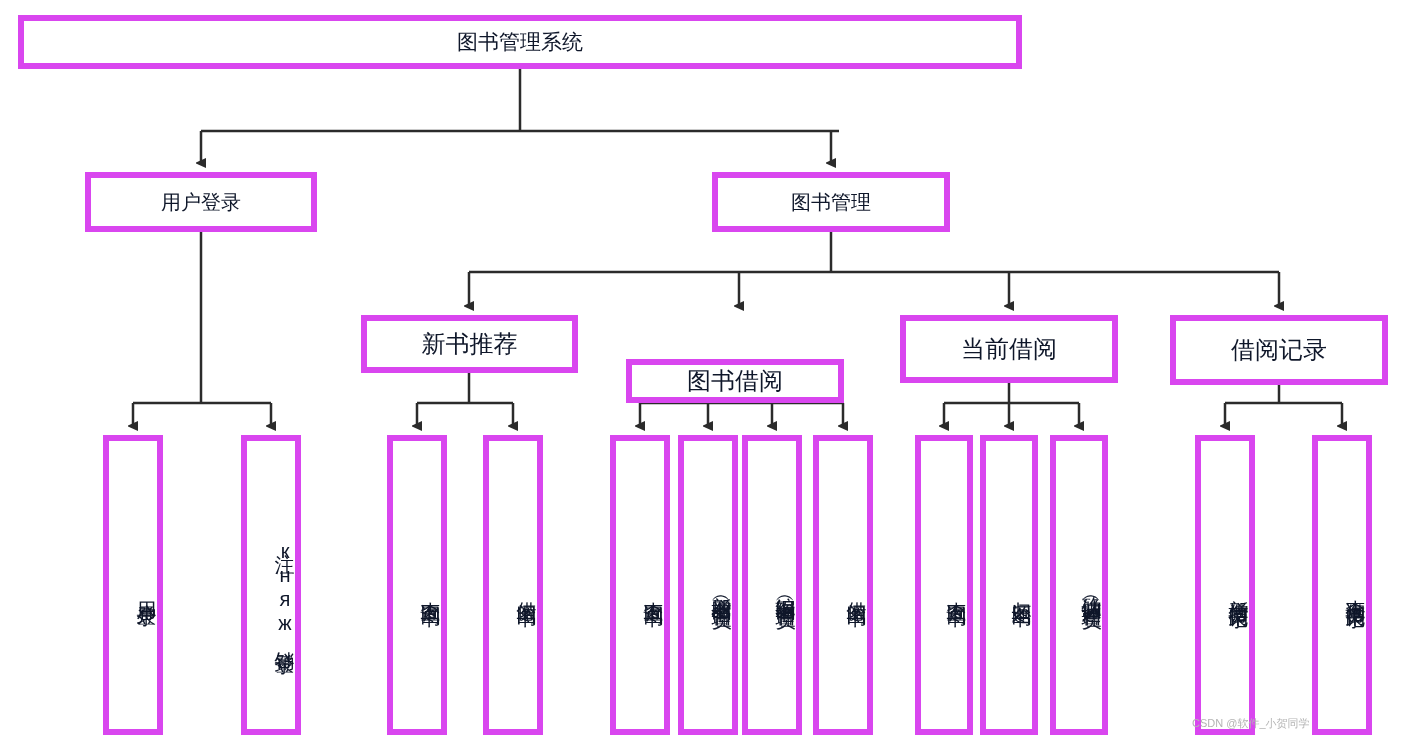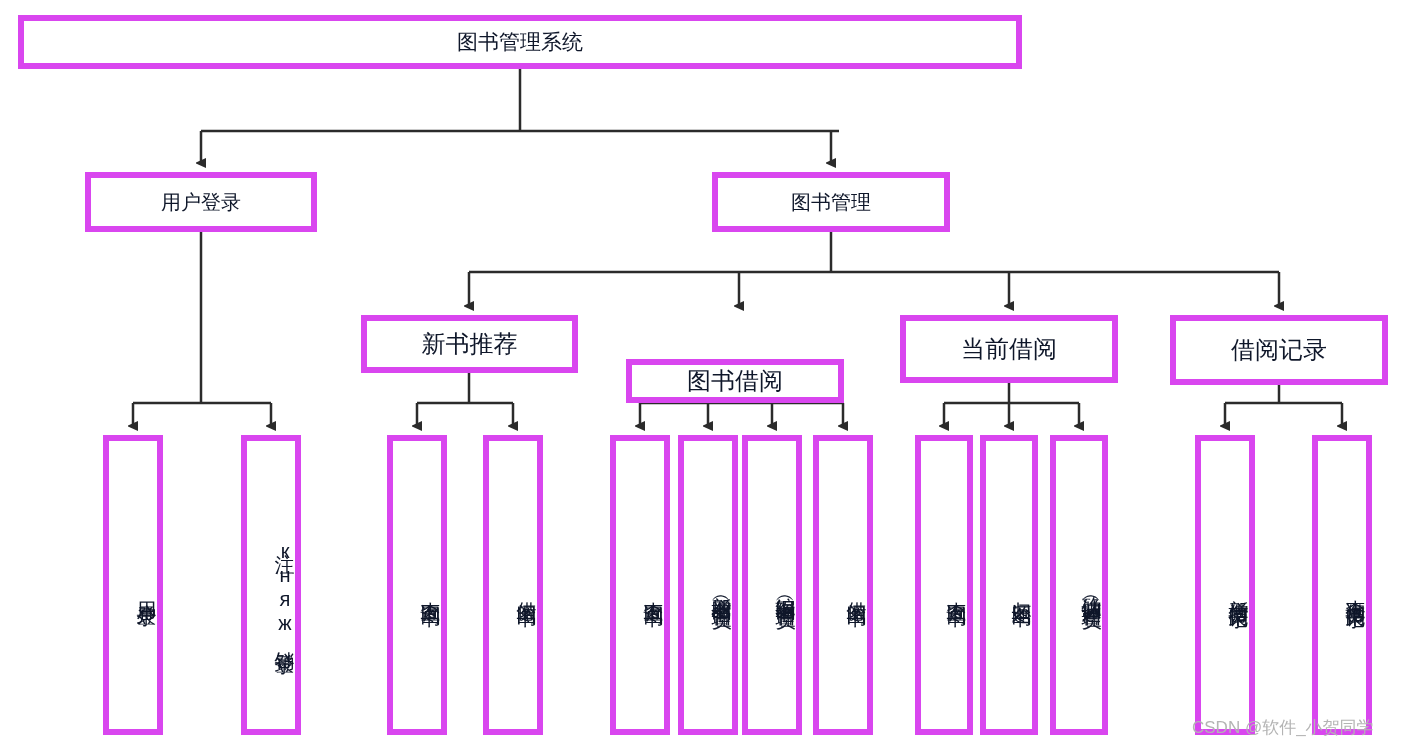--- a/index.html
+++ b/index.html
@@ -58,21 +58,21 @@
   .node .label {
     white-space: pre-wrap;
   }
   .node.leaf .label {
     display: block;
     text-align: center;
   }
   #watermark {
     position: absolute;
     color: #b4b4b4;
-    font-size: 17px;
+    font-size: 11px;
     z-index: 5;
     white-space: nowrap;
     pointer-events: none;
   }
 </style>
 </head>
 <body>
 
 <div id="canvas">
 

